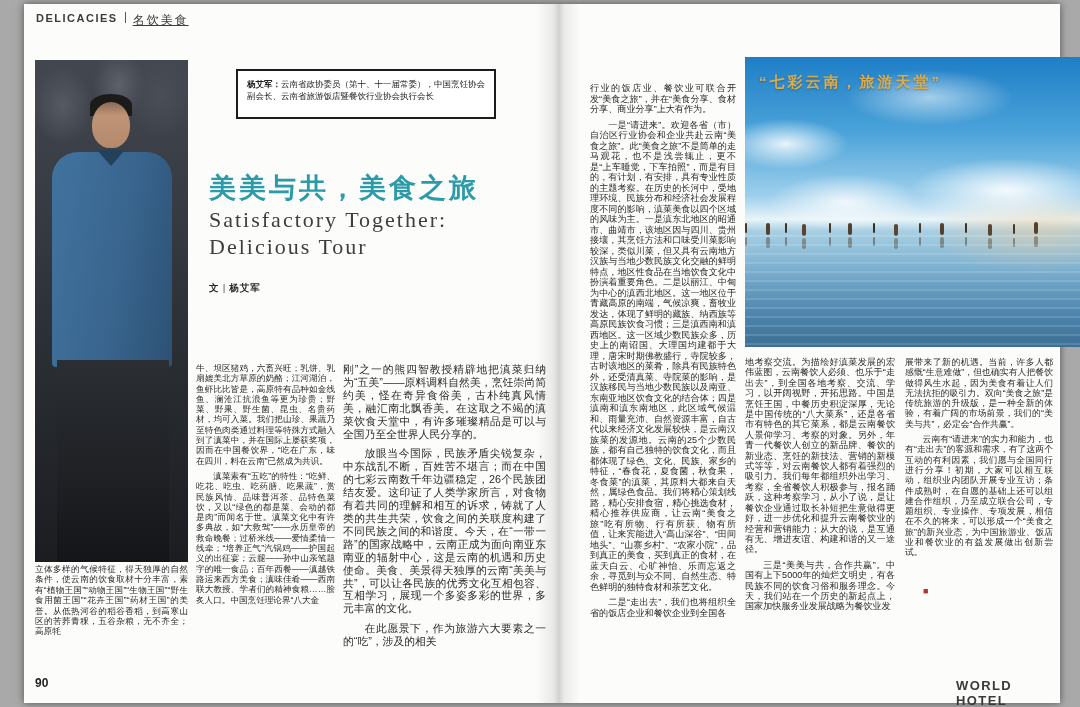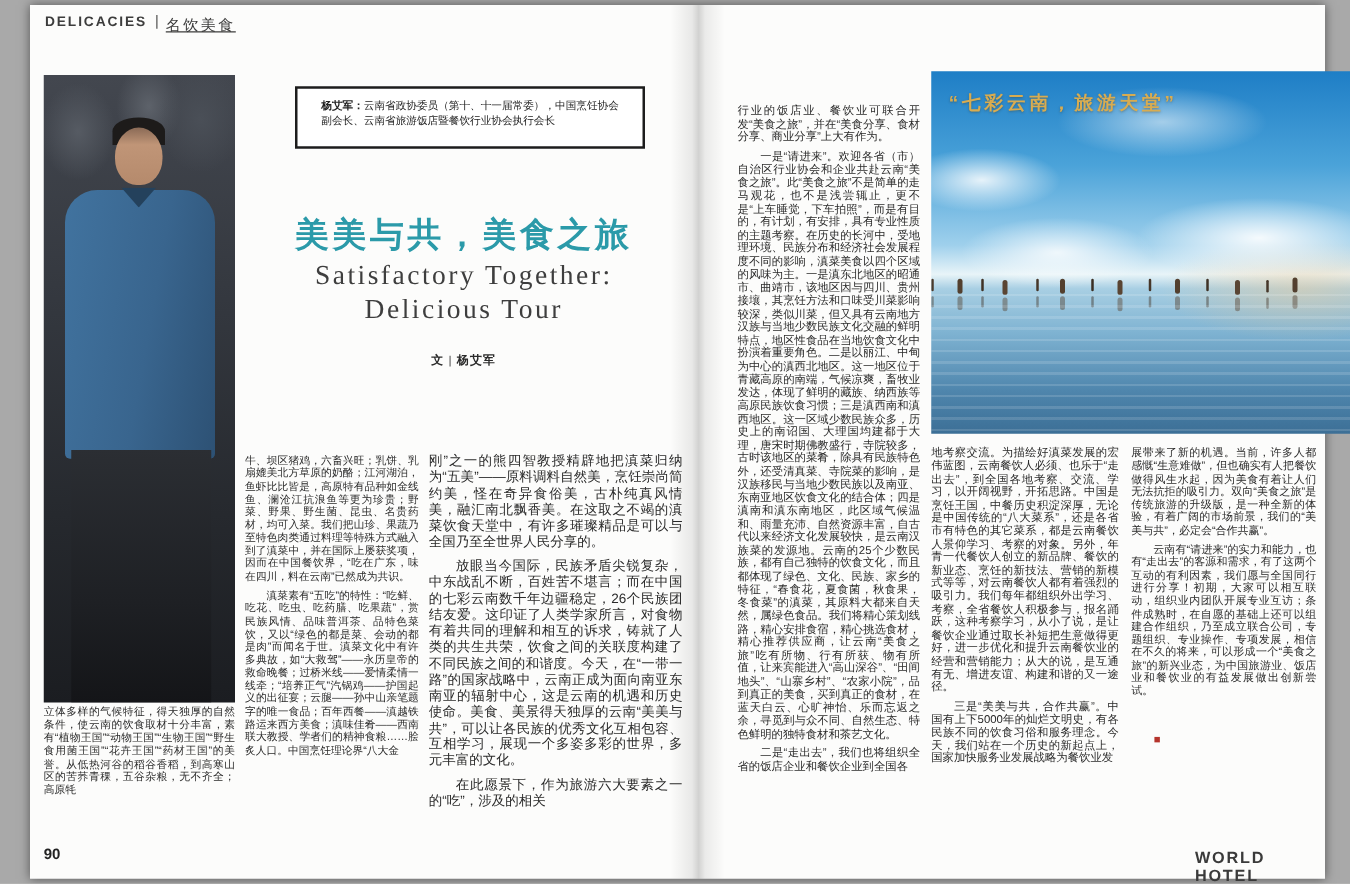--- a/index.html
+++ b/index.html
@@ -23,25 +23,25 @@
   .photoL .head{position:absolute;left:57px;top:42px;width:38px;height:46px;border-radius:50% 50% 46% 46%;
      background:linear-gradient(180deg,#8a6a56 0%, #c09577 30%, #b58a6c 100%);}
   .photoL .hair{position:absolute;left:55px;top:34px;width:42px;height:22px;border-radius:50% 50% 0 0;background:#1d1b1a;}
   .photoL .shirt{position:absolute;left:17px;top:92px;width:120px;height:215px;border-radius:26px 26px 4px 4px;
      background:linear-gradient(100deg,#41739f 0%, #39658e 55%, #2d5174 100%);}
   .photoL .collar{position:absolute;left:62px;top:90px;width:28px;height:16px;background:#24415c;
      clip-path:polygon(0 0,50% 100%,100% 0);}
   .photoL .pants{position:absolute;left:22px;top:300px;width:112px;height:202px;
      background:linear-gradient(180deg,#2b2e33 0%, #1e2024 60%, #141518 100%);}
   
-  .capbox{left:212px;top:65px;width:280px;height:50px;border:2px solid #1c1c1c;background:#fff;
-     padding:7px 19px;box-sizing:border-box;font-size:8.5px;line-height:12px;color:#222;text-align:left;}
+  .capbox{left:212px;top:65px;width:260px;height:50px;border:2px solid #1c1c1c;background:#fff;
+     padding:7px 9px;box-sizing:border-box;font-size:8.5px;line-height:12px;color:#222;text-align:left;}
   .capbox .nm{font-weight:bold;}
   
-  .titleblk{left:172px;top:166px;width:350px;text-align:center;}
+  .titleblk{left:185px;top:166px;width:350px;}
   .t-cn{font-size:27px;font-weight:bold;color:#2b9aa9;letter-spacing:3px;font-family:"Liberation Sans",sans-serif;}
   .t-en{font-family:"Liberation Serif","DejaVu Serif",serif;font-size:22px;color:#3e3e3e;letter-spacing:2px;line-height:27px;font-weight:500;}
   .t-by{margin-top:22px;font-size:9.5px;color:#2a2a2a;letter-spacing:1px;font-weight:bold;font-family:Liberation Serif, serif;}
   
   .col{color:#2a2a2a;text-align:justify;overflow:hidden;}
   .col p{margin:0 0 5px 0;text-indent:2em;}
   .col p:first-child{text-indent:0;}
   .c1{left:11px;top:560px;width:153px;height:93px;font-size:8.6px;line-height:10.4px;}
   .c2{left:172px;top:359px;width:139px;height:334px;font-size:8.6px;line-height:10.3px;}
   .c3{left:319px;top:359px;width:203px;height:300px;font-size:10.8px;line-height:12.9px;}

